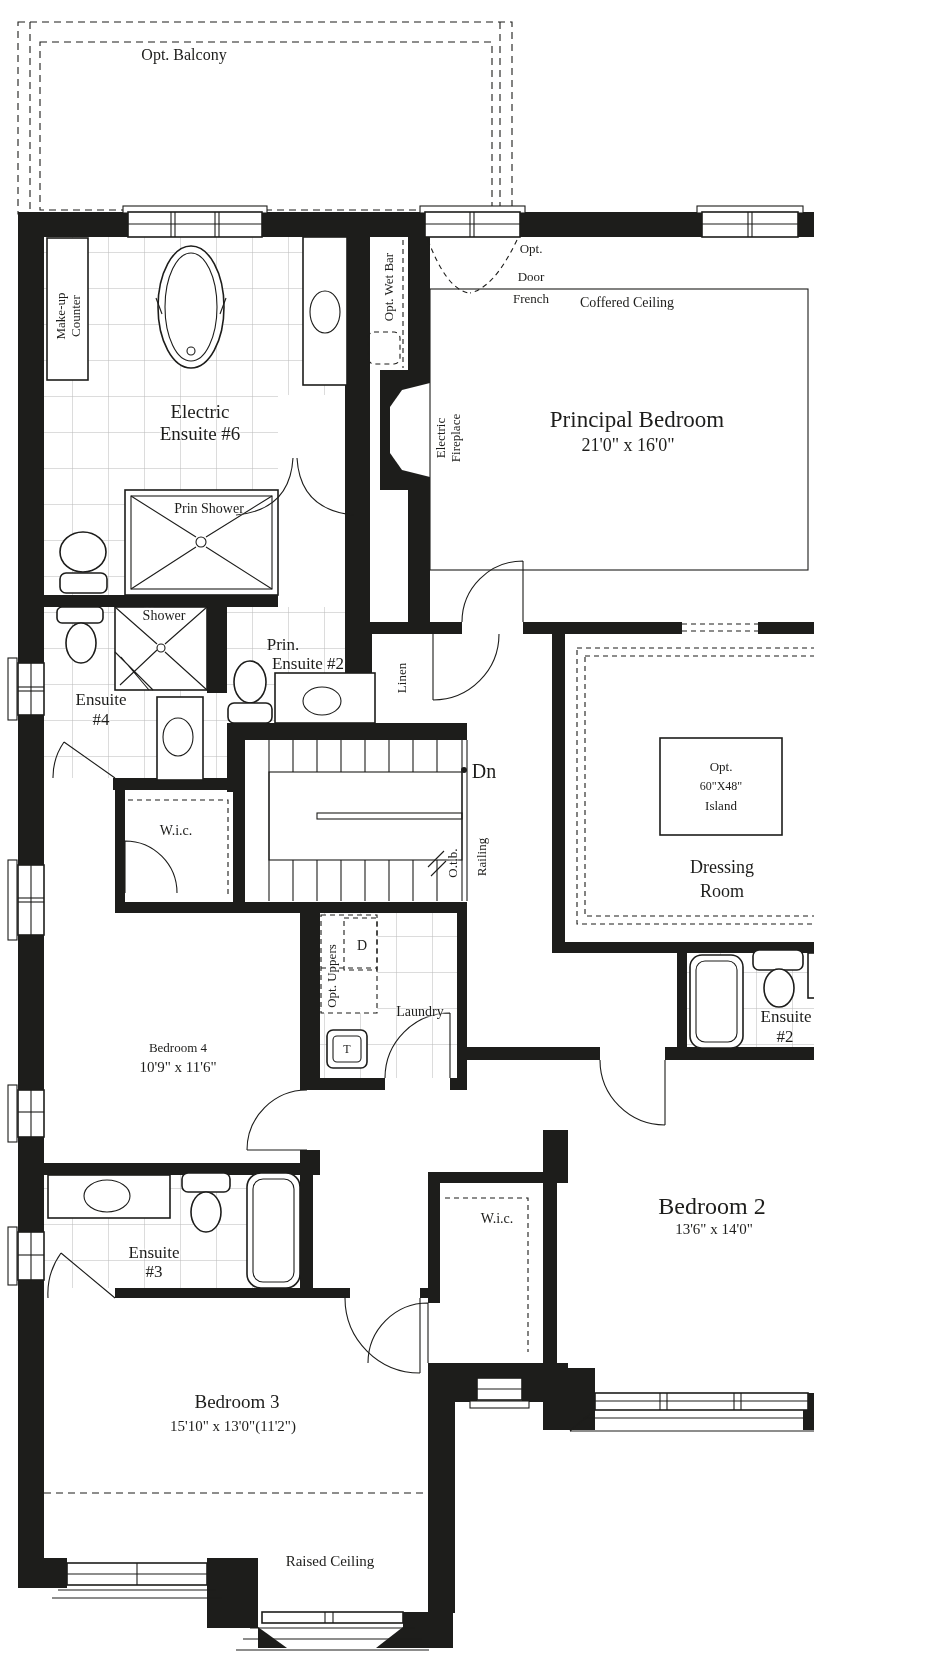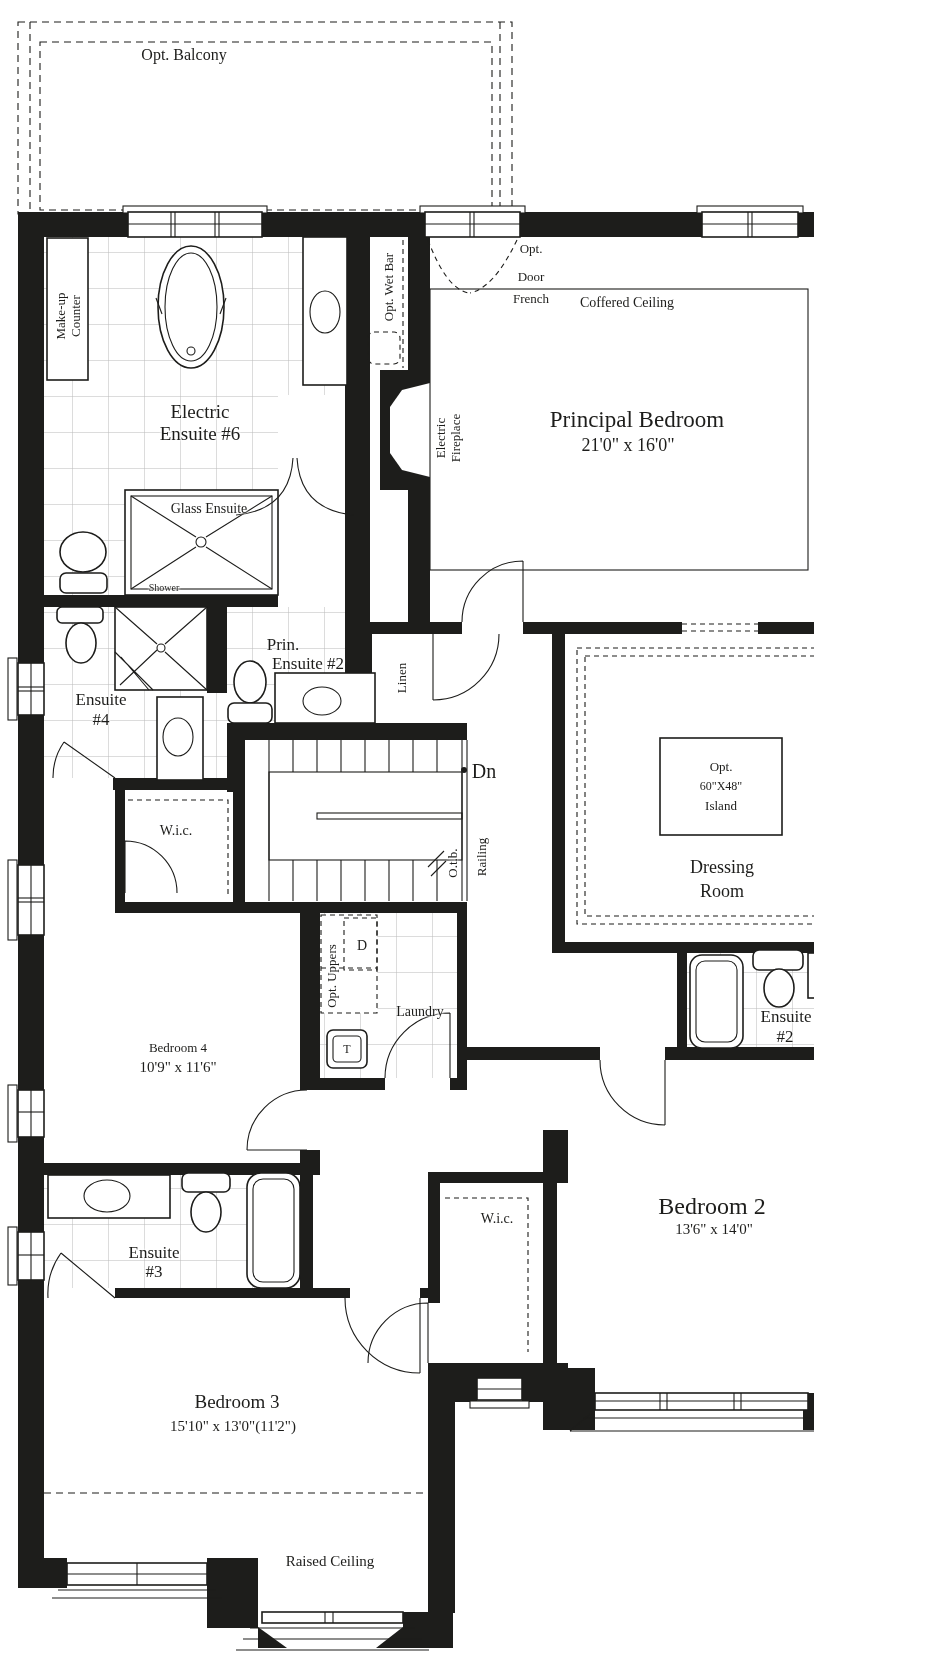--- a/index.html
+++ b/index.html
@@ -379,22 +379,22 @@
   <div class="lbl" style="left:531px;top:262px;font-size:13px;margin-top:36px;">French</div>
   <div class="lbl" style="left:531px;top:276px;font-size:13px;">Door</div>
 
   <div class="lbl" style="left:627px;top:303px;font-size:14px;">Coffered Ceiling</div>
   <div class="lbl" style="left:637px;top:419px;font-size:23px;">Principal Bedroom</div>
   <div class="lbl" style="left:628px;top:445px;font-size:18px;">21'0" x 16'0"</div>
 
   <div class="lbl v" style="left:440px;top:438px;font-size:13px;">Electric</div>
   <div class="lbl v" style="left:455px;top:438px;font-size:13px;">Fireplace</div>
 
-  <div class="lbl" style="left:209px;top:509px;font-size:14px;">Glass Ensuite</div>
-  <div class="lbl" style="left:164px;top:588px;font-size:10px;">Shower</div>
+  <div class="lbl" style="left:209px;top:509px;font-size:14px;">Prin Shower</div>
+  <div class="lbl" style="left:164px;top:616px;font-size:14px;">Shower</div>
 
   <div class="lbl" style="left:283px;top:644px;font-size:17px;">Prin.</div>
   <div class="lbl" style="left:308px;top:663px;font-size:17px;">Ensuite #2</div>
 
   <div class="lbl v" style="left:401px;top:678px;font-size:13px;">Linen</div>
 
   <div class="lbl" style="left:101px;top:699px;font-size:17px;">Ensuite</div>
   <div class="lbl" style="left:101px;top:719px;font-size:17px;">#4</div>
 
   <div class="lbl" style="left:484px;top:771px;font-size:20px;">Dn</div>

